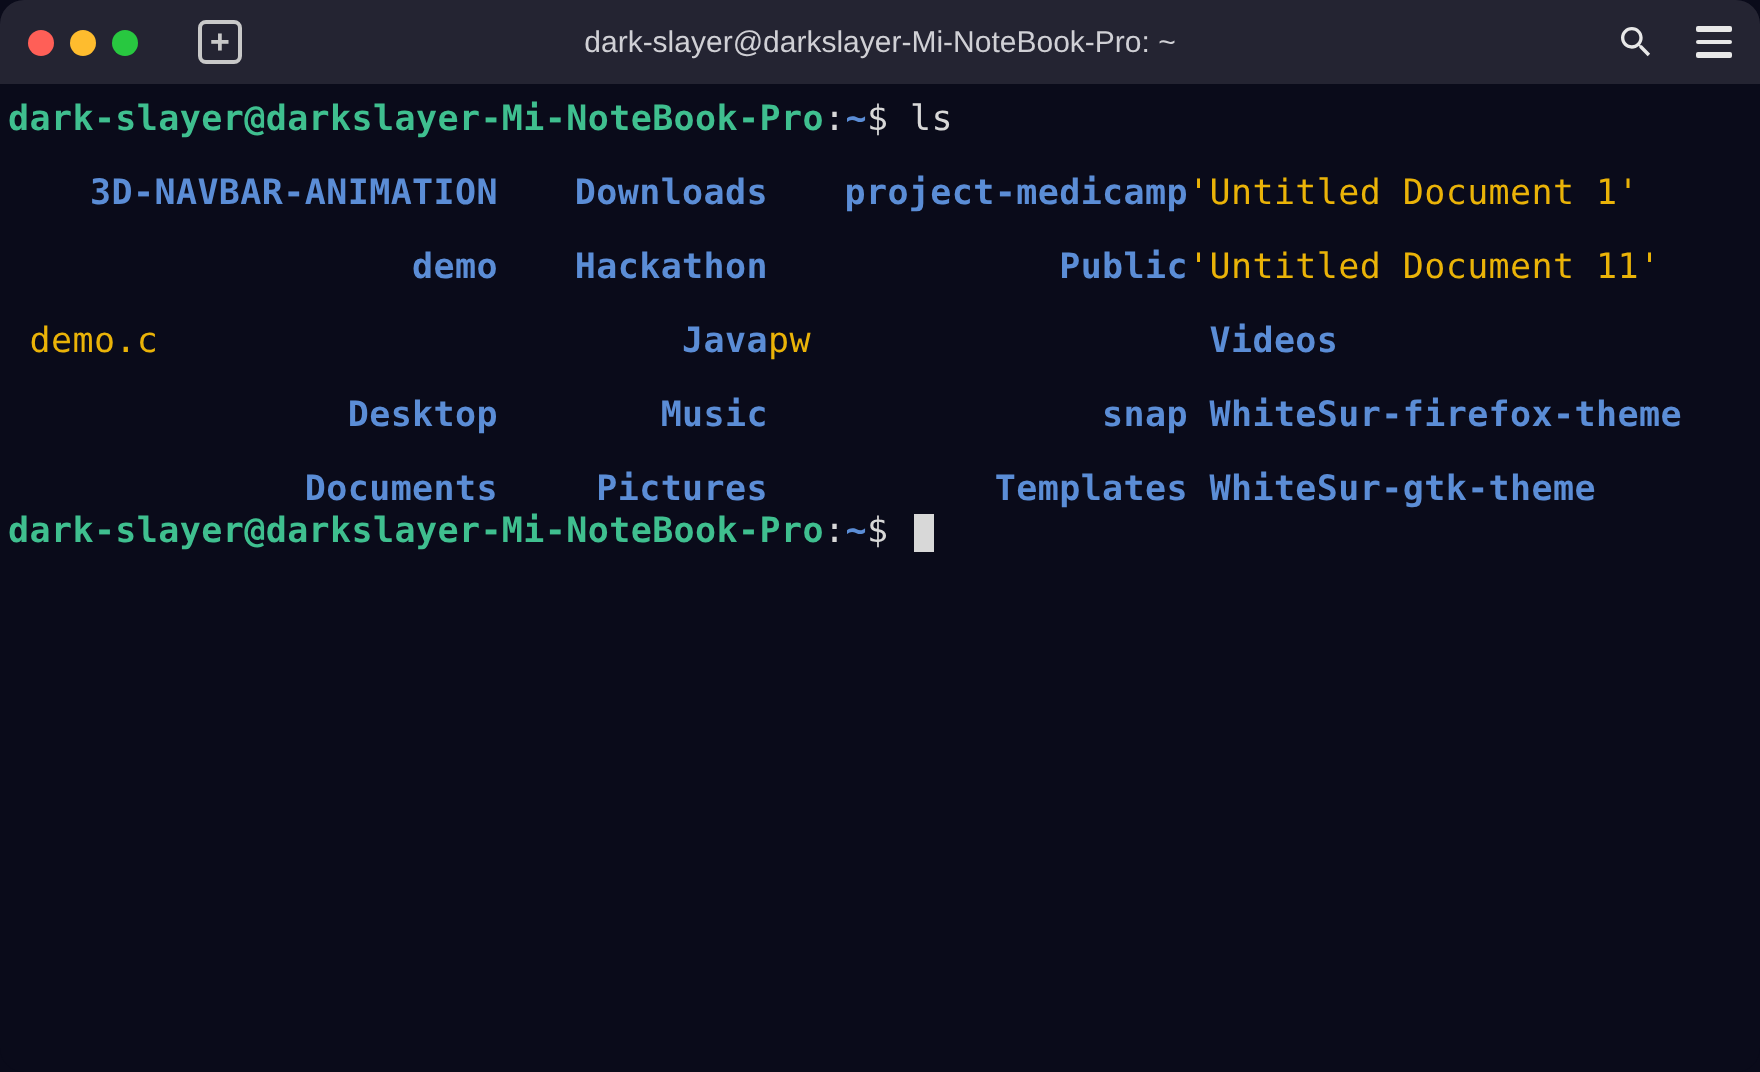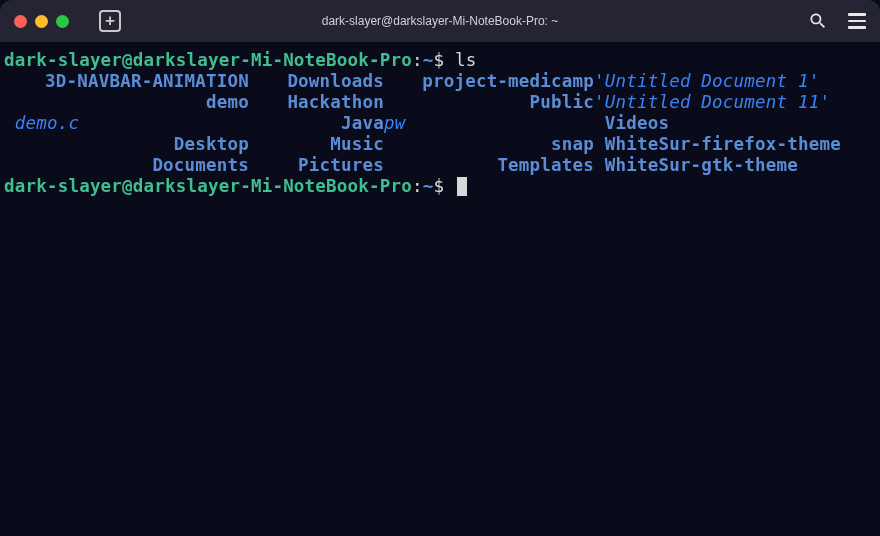--- a/index.html
+++ b/index.html
@@ -56,21 +56,21 @@
       color: #c8c8c8;
       font-size: 16px;
       font-weight: bold;
       line-height: 1;
     }
     .title {
       position: absolute;
       left: 50%;
       transform: translateX(-50%);
       color: #d0d0d5;
-      font-size: 12px;
+      font-size: 15px;
       font-family: -apple-system, BlinkMacSystemFont, 'Segoe UI', sans-serif;
     }
     .right-icons {
       margin-left: auto;
       display: flex;
       gap: 20px;
       align-items: center;
     }
     .icon-svg {
       width: 20px;
@@ -97,35 +97,35 @@
       color: #d8d8d8;
       letter-spacing: 0.2px;
       border-radius: 26px;
     }
     .prompt-user { color: #3fbf8f; font-weight: bold; }
     .prompt-colon { color: #d8d8d8; }
     .prompt-path { color: #5b8dd6; font-weight: bold; }
     .prompt-dollar { color: #d8d8d8; }
     .cmd { color: #d8d8d8; }
     .dir { color: #5b8dd6; font-weight: bold; text-align: right; }
-    .file { color: #3b82f6; font-style: italic; }
+    .file { color: #eab308; }
     .cursor {
       display: inline-block;
       width: 10px;
       height: 19px;
       background: #d8d8d8;
       vertical-align: text-bottom;
       margin-left: 2px;
     }
     .ls-row {
       display: block;
     }
     .col1 { display: inline-block; width: 245px; }
     .col2 { display: inline-block; width: 135px; }
-    .col3 { display: inline-block; width: 210px; }
+    .col3 { display: inline-block; width: 210px; margin-top: 16px; }
     .col4 { display: inline-block; }
   </style>
 </head>
 <body>
 
 <div class="window">
   <div class="titlebar">
     <div class="traffic-lights">
       <div class="traffic-light tl-red"></div>
       <div class="traffic-light tl-yellow"></div>

